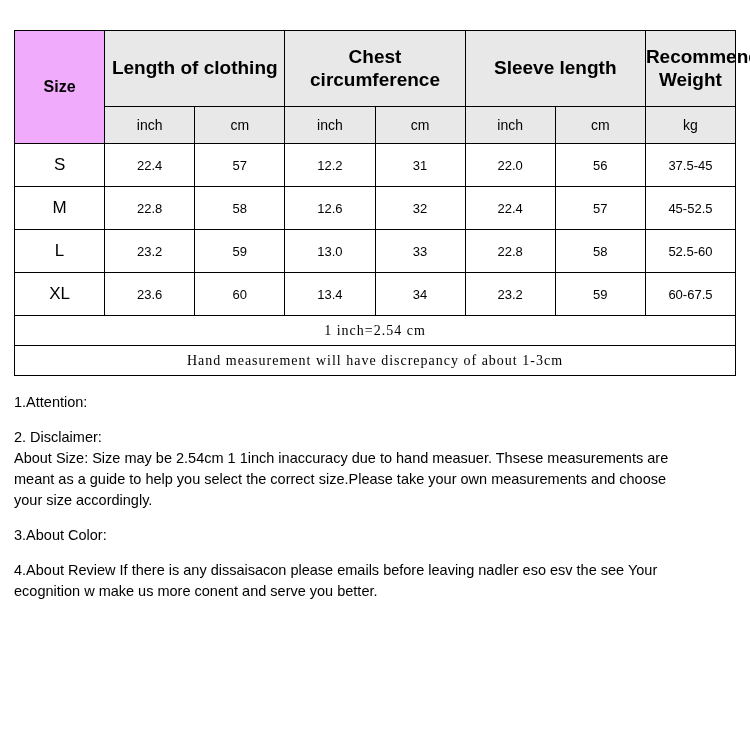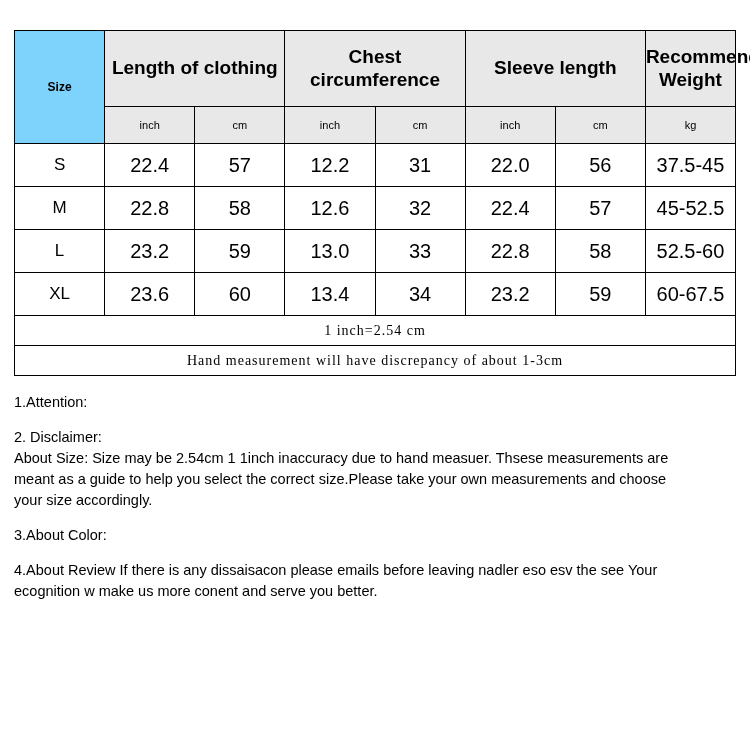--- a/index.html
+++ b/index.html
@@ -35,33 +35,33 @@
   }
   .hdr-group {
     background: #e8e8e8;
     font-size: 19px;
     font-weight: bold;
     line-height: 1.18;
     height: 72px;
     padding: 2px 4px;
   }
   .hdr-size {
-    background: #7dd3fc;
-    font-size: 12px;
+    background: #f0abfc;
+    font-size: 16px;
     font-weight: bold;
     height: 112px;
   }
   .hdr-unit {
     background: #e8e8e8;
-    font-size: 11px;
+    font-size: 14px;
     font-weight: normal;
     height: 34px;
   }
   td.data-cell {
-    font-size: 20px;
+    font-size: 13px;
     height: 42px;
     background: #ffffff;
   }
   td.size-label {
     font-size: 17px;
     height: 42px;
     background: #ffffff;
   }
   td.note-row {
     font-family: "Liberation Serif", serif;

